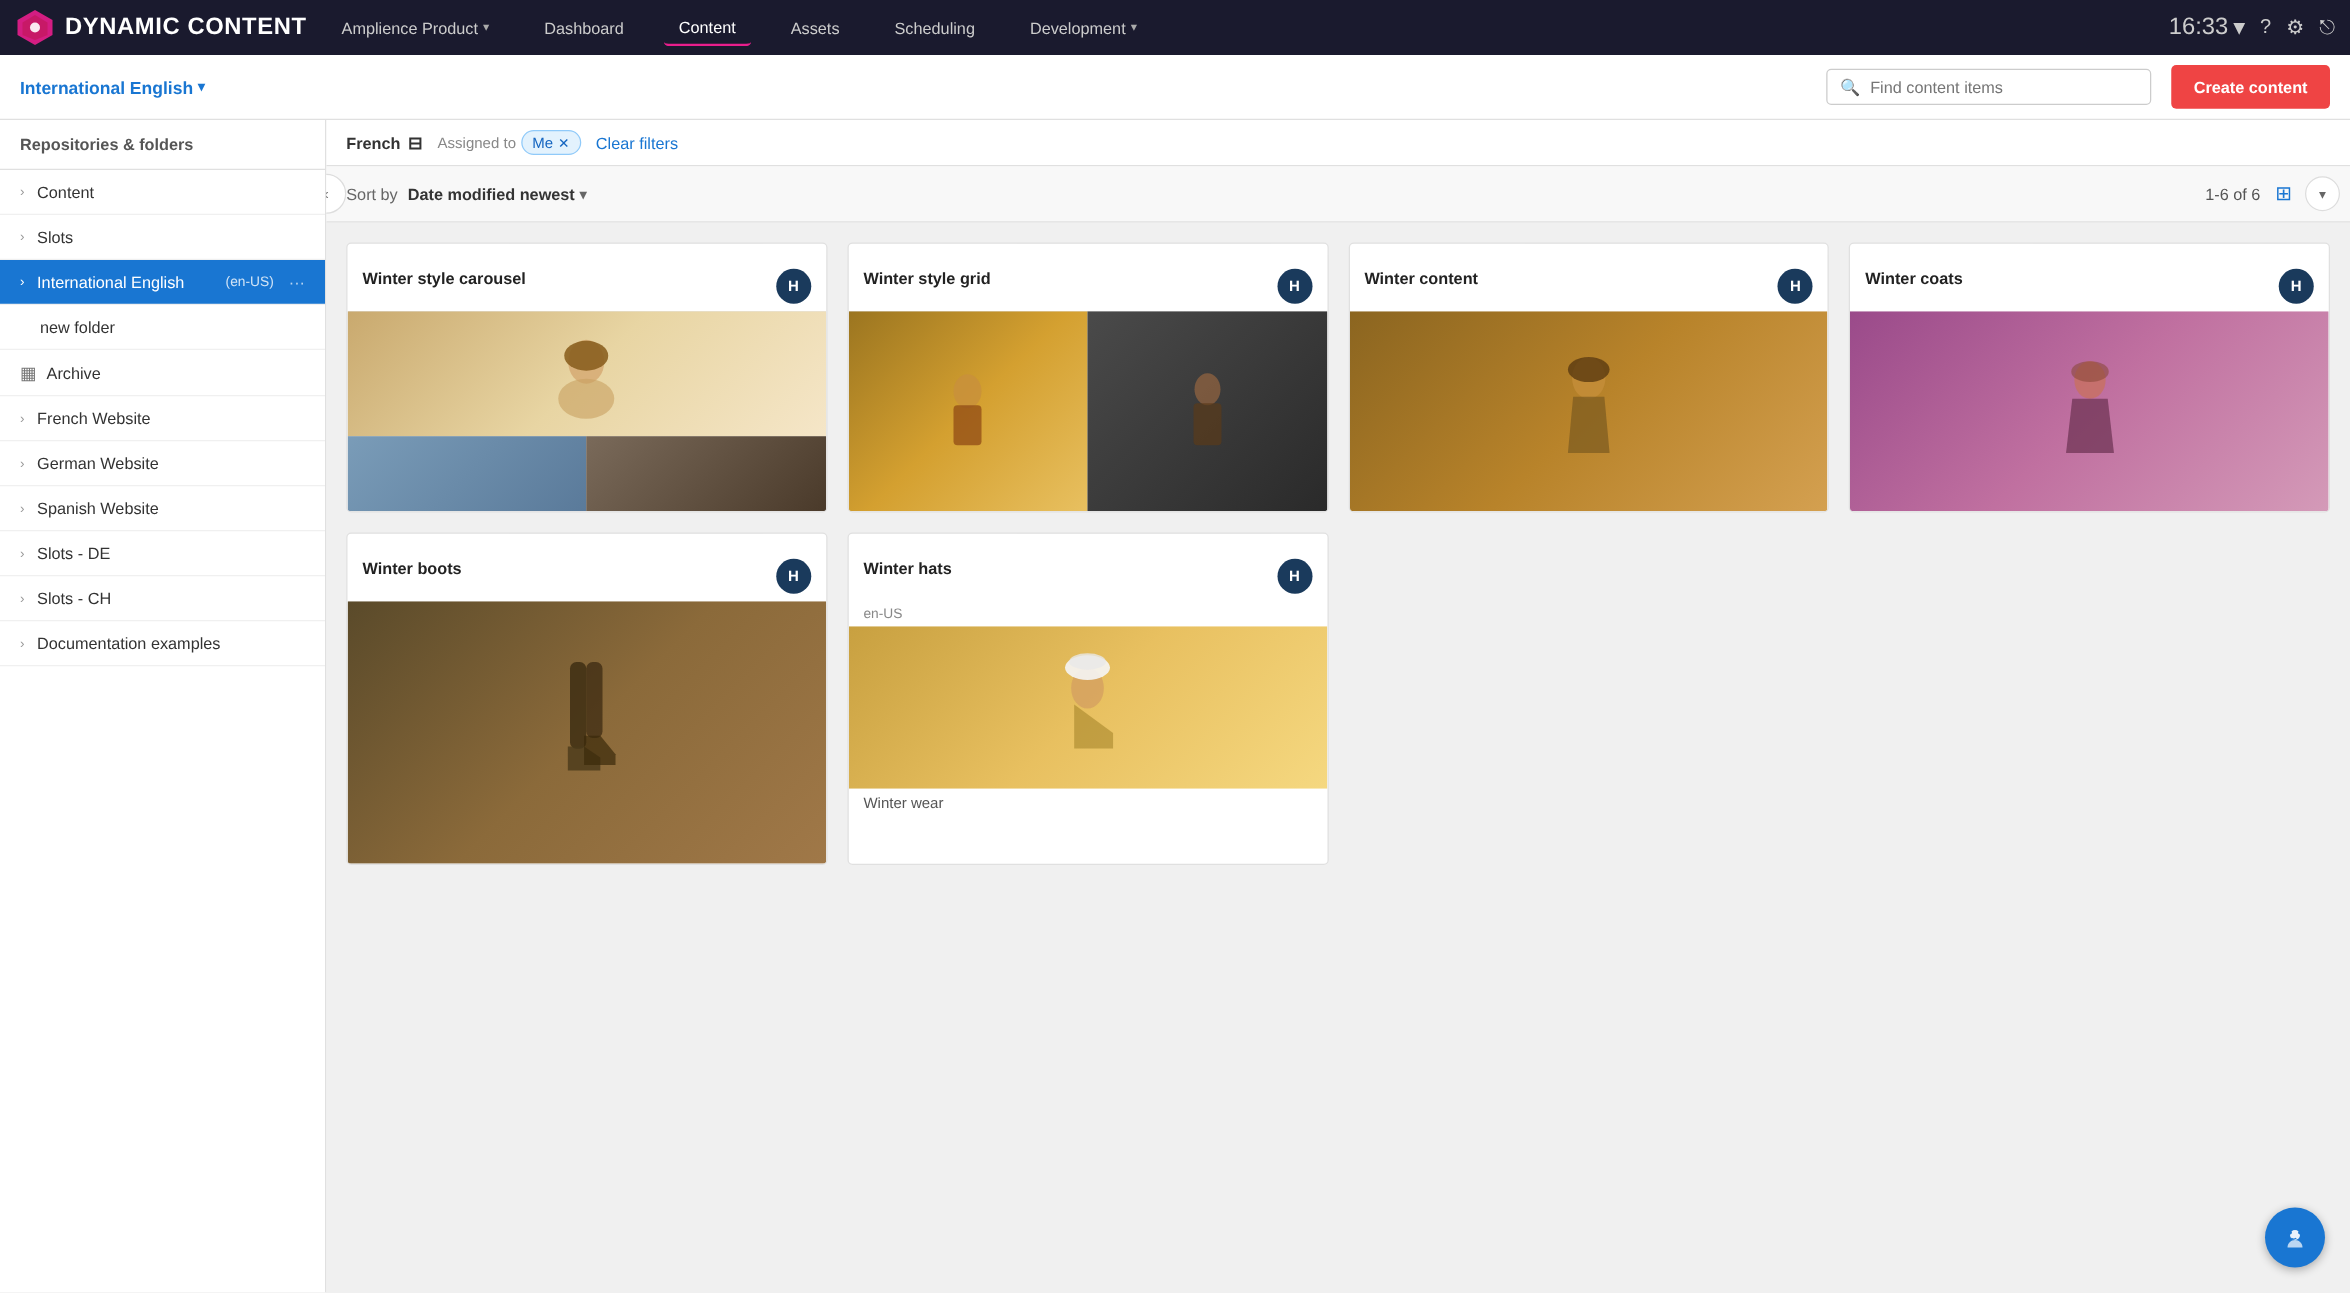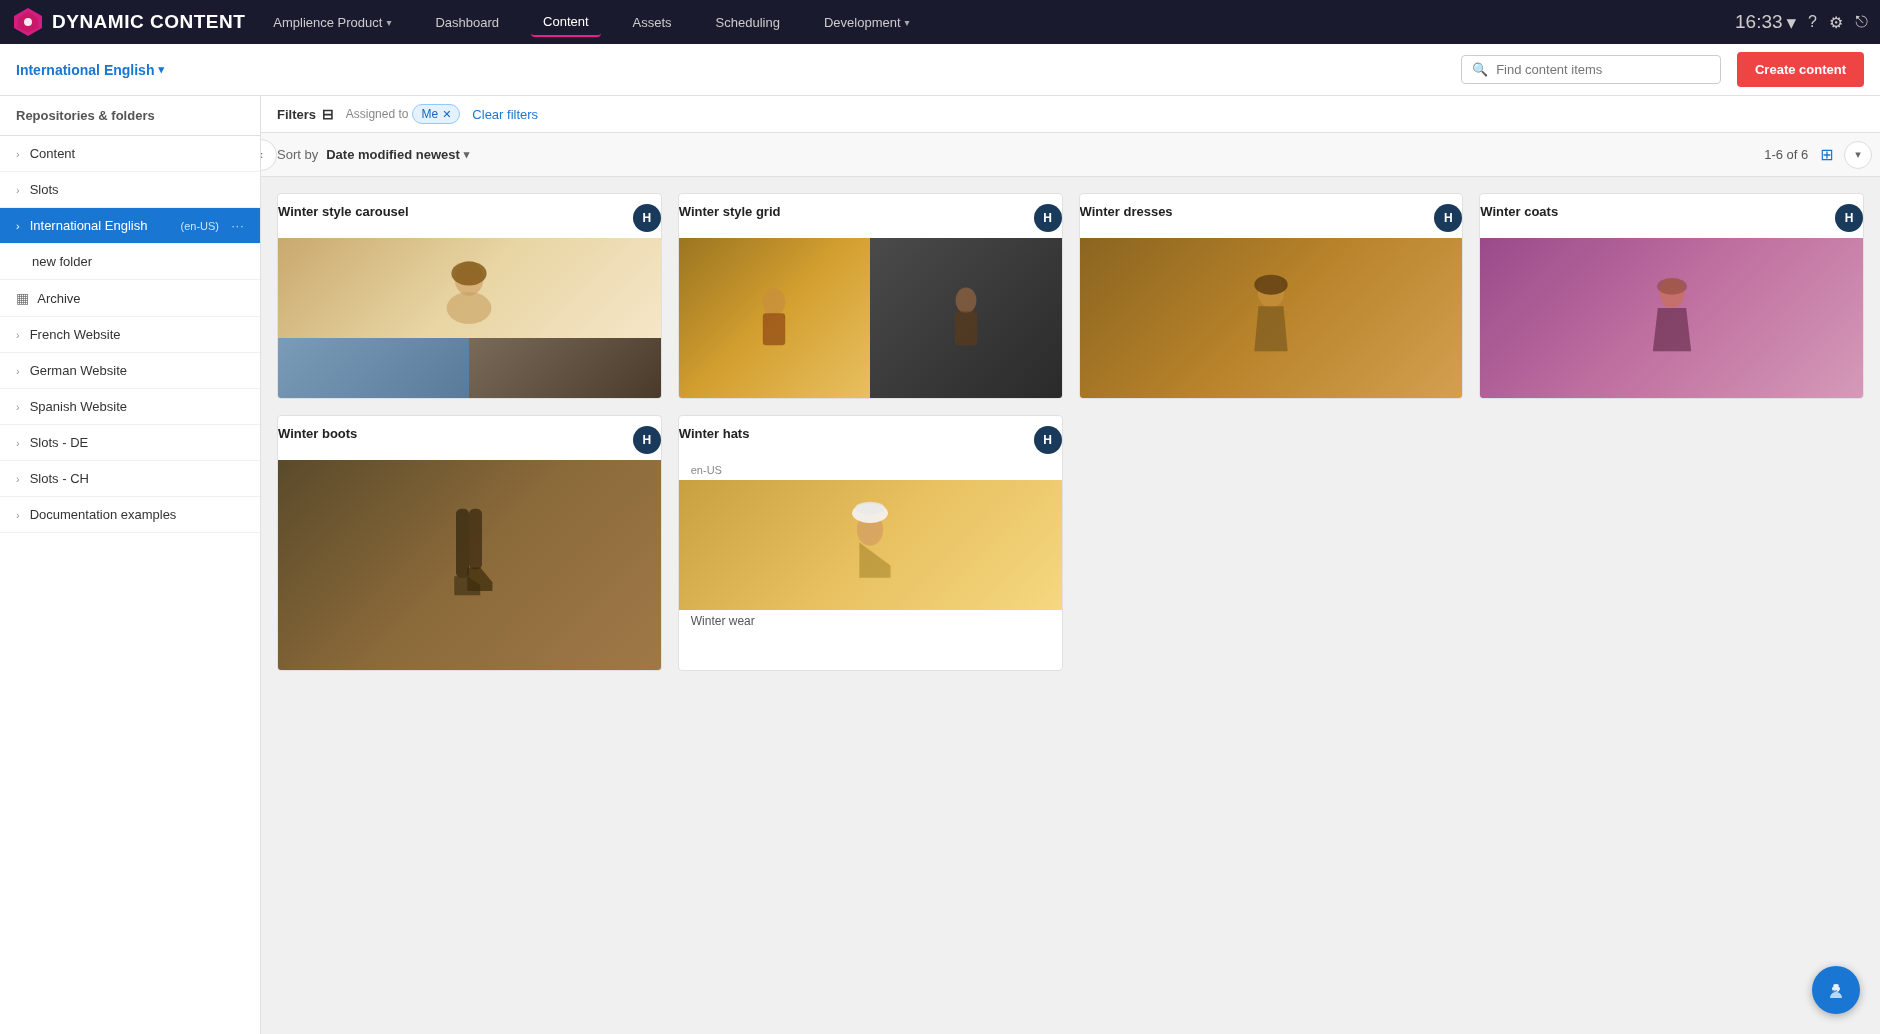--- a/index.html
+++ b/index.html
@@ -272,27 +272,28 @@
       gap: 16px;
     }
     .content-card {
       background: #fff;
       border: 1px solid #e0e0e0;
       border-radius: 4px;
       overflow: hidden;
       cursor: pointer;
     }
     .card-header {
-      padding: 10px 0 6px;
+      padding: 10px 12px 6px;
       font-weight: 600;
       font-size: 13px;
       color: #222;
       display: flex;
       align-items: flex-start;
       justify-content: space-between;
+      margin-top: 10px;
     }
     .card-header .card-title { flex: 1; }
     .avatar {
       width: 28px;
       height: 28px;
       border-radius: 50%;
       background: #1a3a5c;
       color: #fff;
       display: flex;
       align-items: center;
@@ -485,21 +486,21 @@
     <div class="sidebar-item">
       <span class="chevron">›</span>
       <span>Documentation examples</span>
     </div>
   </div>
 
   <div class="main-content">
 
     <div class="filter-bar">
       <div class="filter-label">
-        <span>Filters</span>
+        <span>French</span>
         <span style="font-size:14px;">⊟</span>
       </div>
       <div class="filter-chip">
         <span class="chip-label">Assigned to</span>
         <div class="chip-value">
           <span>Me</span>
           <span class="chip-close">✕</span>
         </div>
       </div>
       <a class="clear-filters">Clear filters</a>
@@ -562,21 +563,21 @@
                   <ellipse cx="30" cy="28" rx="13" ry="16" fill="#8b6040" opacity="0.8"></ellipse>
                   <rect x="16" y="42" width="28" height="42" rx="4" fill="#5a3a1a" opacity="0.7"></rect>
                 </svg>
               </div>
             </div>
           </div>
         </div>
 
         <div class="content-card">
           <div class="card-header">
-            <span class="card-title">Winter dresses</span>
+            <span class="card-title">Winter content</span>
             <div class="avatar">H</div>
           </div>
           <div class="card-image-area">
             <div class="card-img-placeholder" style="height:160px; background: linear-gradient(135deg, #8b6520 0%, #b8832a 50%, #d4a050 100%);">
               <svg width="70" height="100" viewBox="0 0 70 120">
                 <ellipse cx="35" cy="28" rx="16" ry="20" fill="#c8903c" opacity="0.7"></ellipse>
                 <ellipse cx="35" cy="20" rx="20" ry="12" fill="#5a3a10" opacity="0.8"></ellipse>
                 <path d="M20 46 L15 100 L55 100 L50 46 Z" fill="#7a5a20" opacity="0.7"></path>
               </svg>
             </div>

